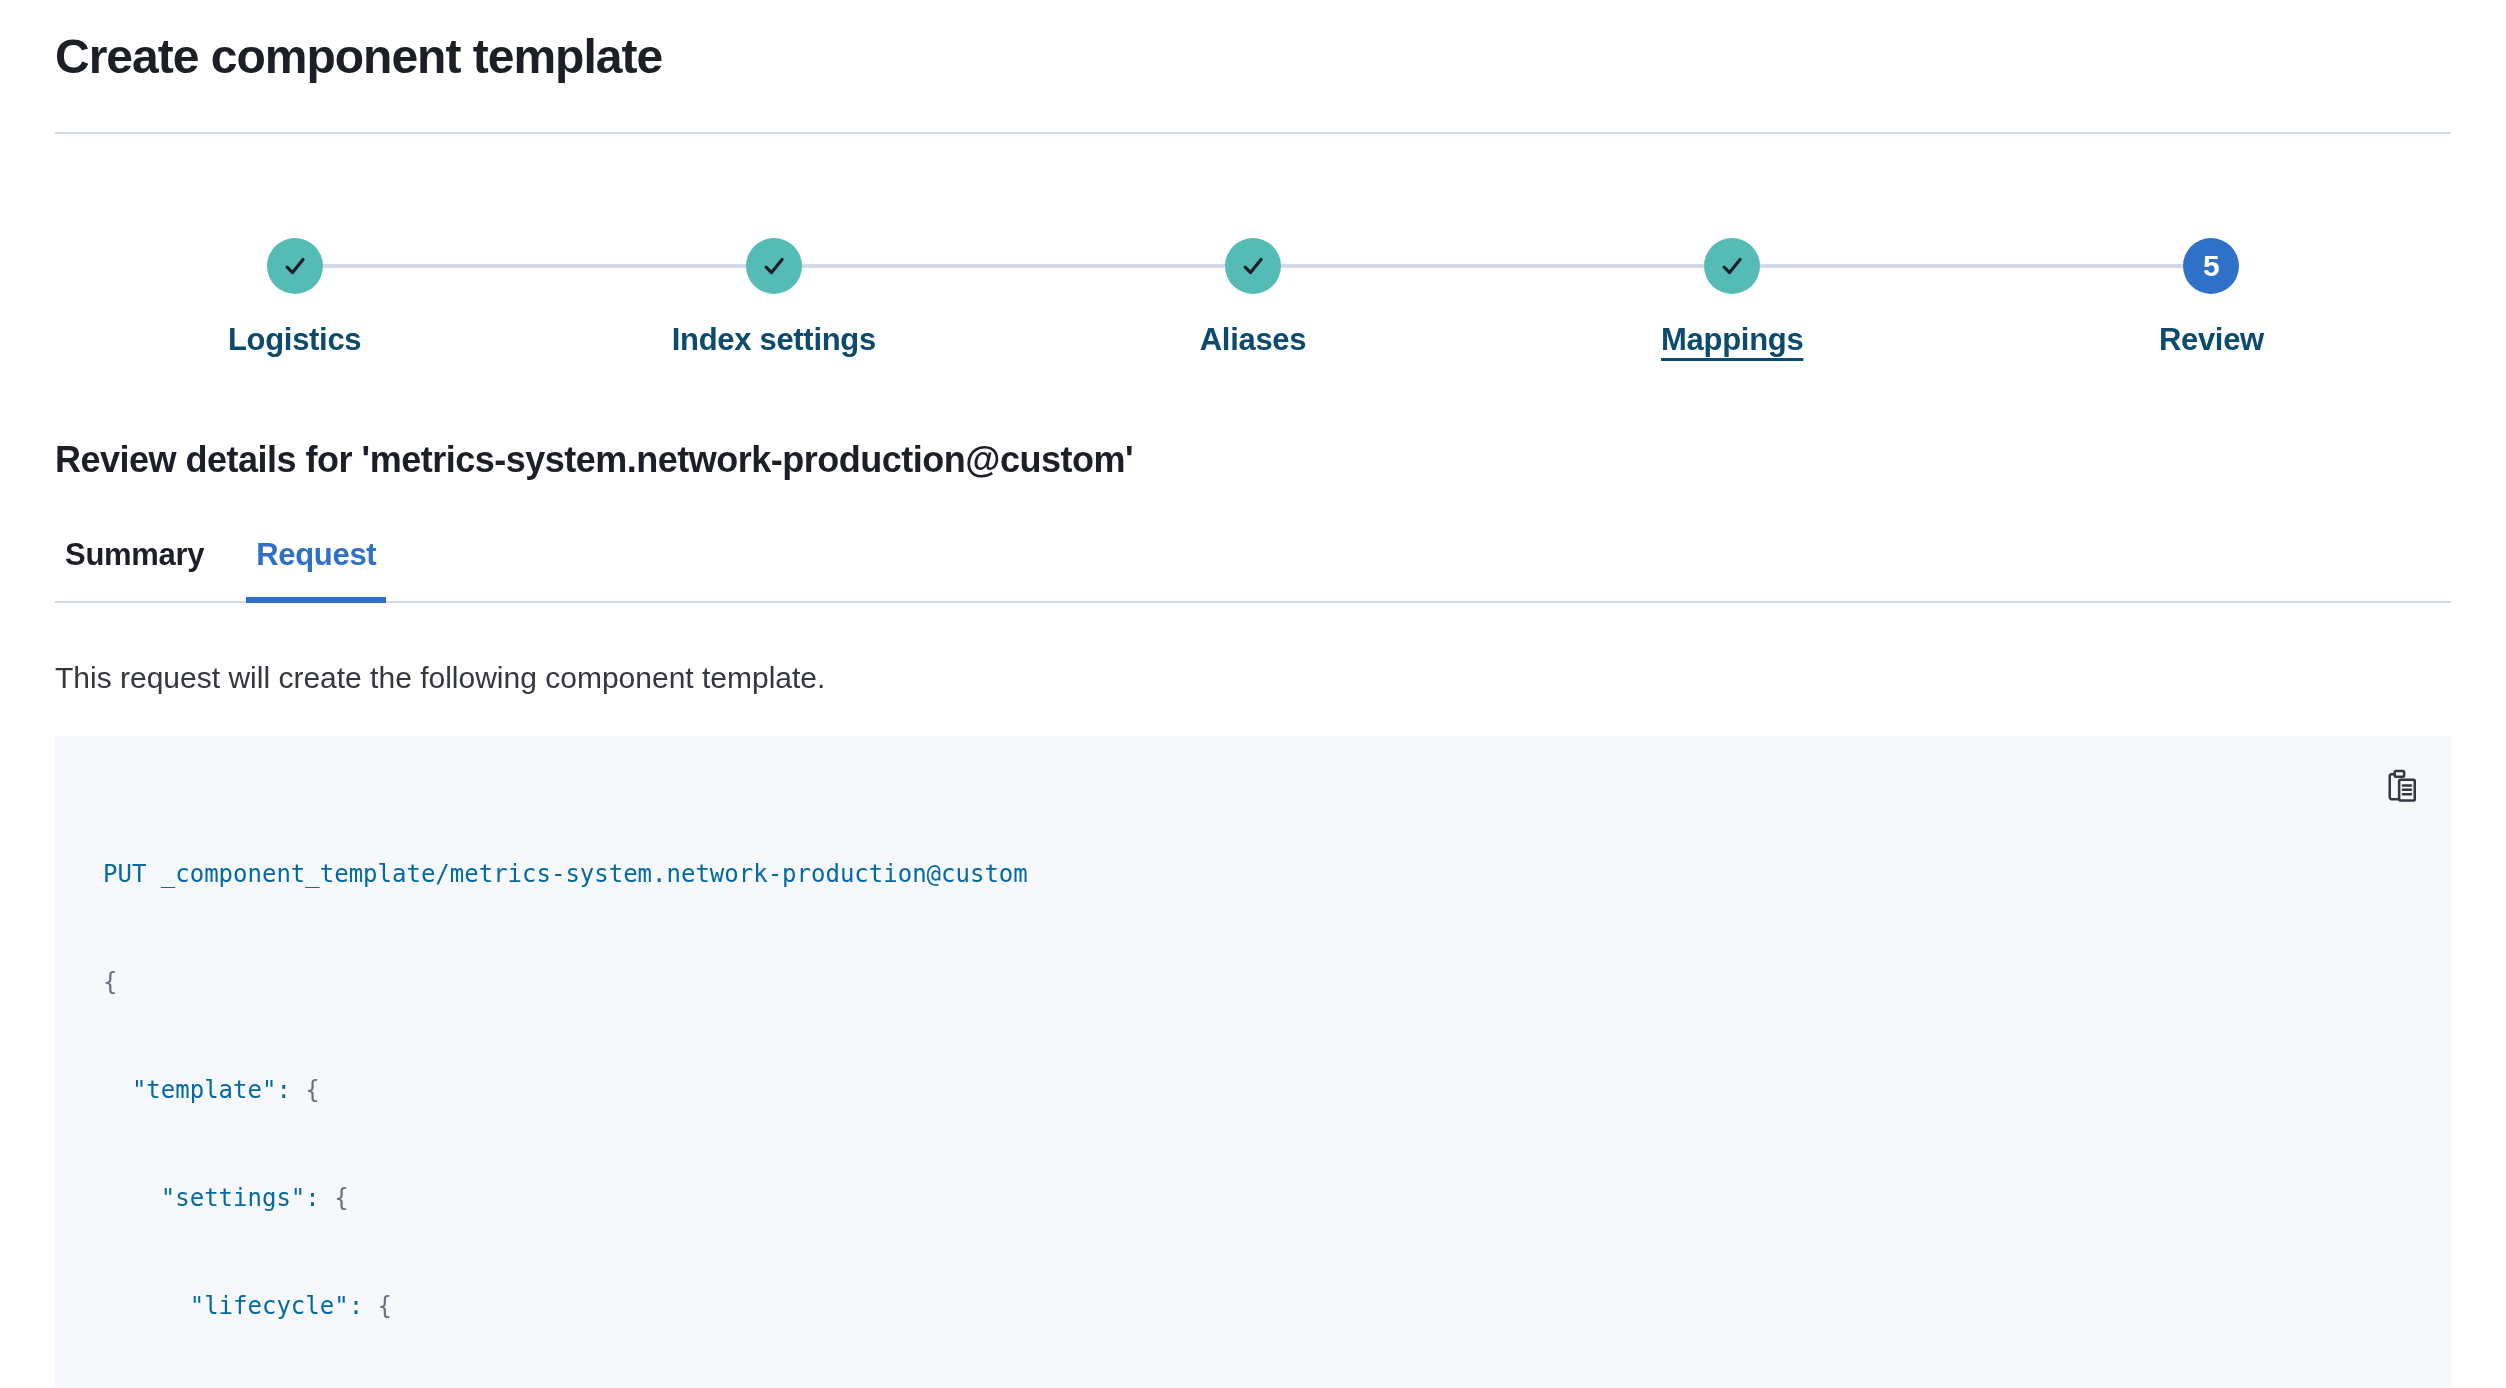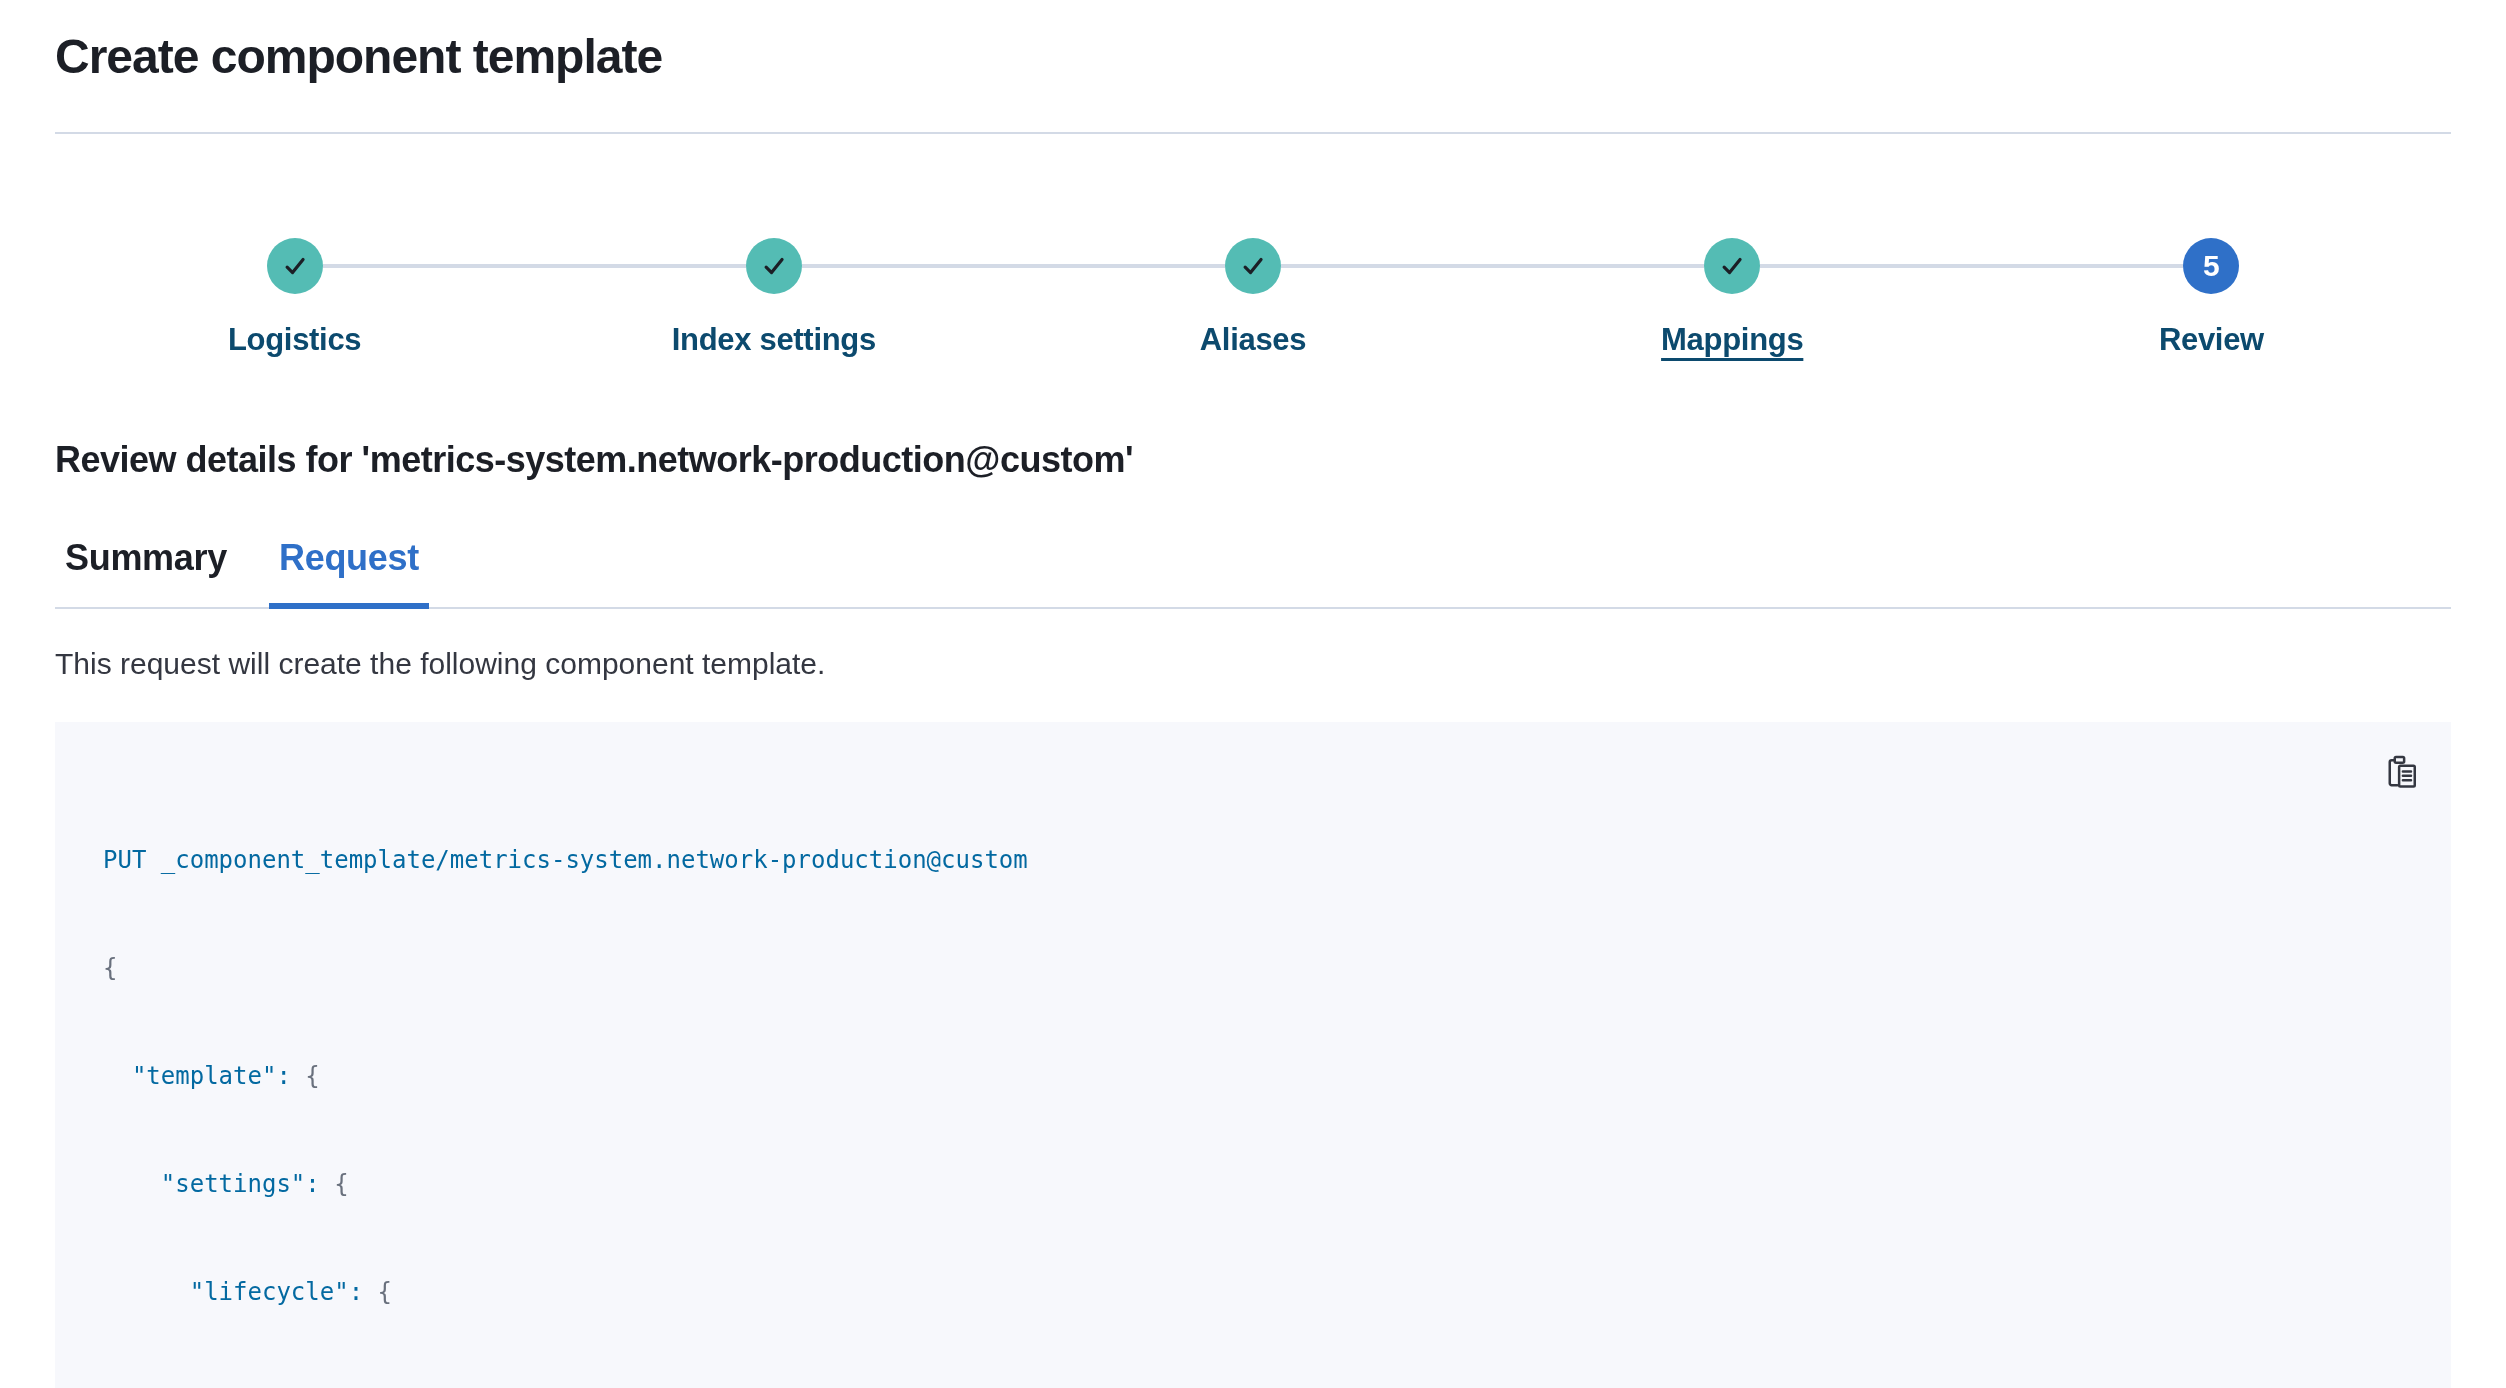--- a/index.html
+++ b/index.html
@@ -89,37 +89,37 @@
   .tabs {
     margin-top: 56px;
     display: flex;
     gap: 32px;
     border-bottom: 2px solid #d3dae6;
   }
   .tab {
     position: relative;
     background: none; border: none; cursor: pointer;
     font-family: inherit;
-    font-size: 36px;
+    font-size: 31px;
     font-weight: 700;
     color: #1c1f26;
     padding: 0 10px 28px 10px;
     letter-spacing: -0.3px;
   }
   .tab.selected { color: #2f70c8; }
   .tab.selected::after {
     content: "";
     position: absolute;
     left: 0; right: 0; bottom: -2px;
     height: 6px;
     background: #2f70c8;
   }
 
   .description {
-    margin-top: 36px;
+    margin-top: 56px;
     font-size: 30px;
     line-height: 1.25;
     color: #343741;
   }
 
   
   .codeblock {
     position: relative;
     margin-top: 40px;
     background: #f7f8fc;

